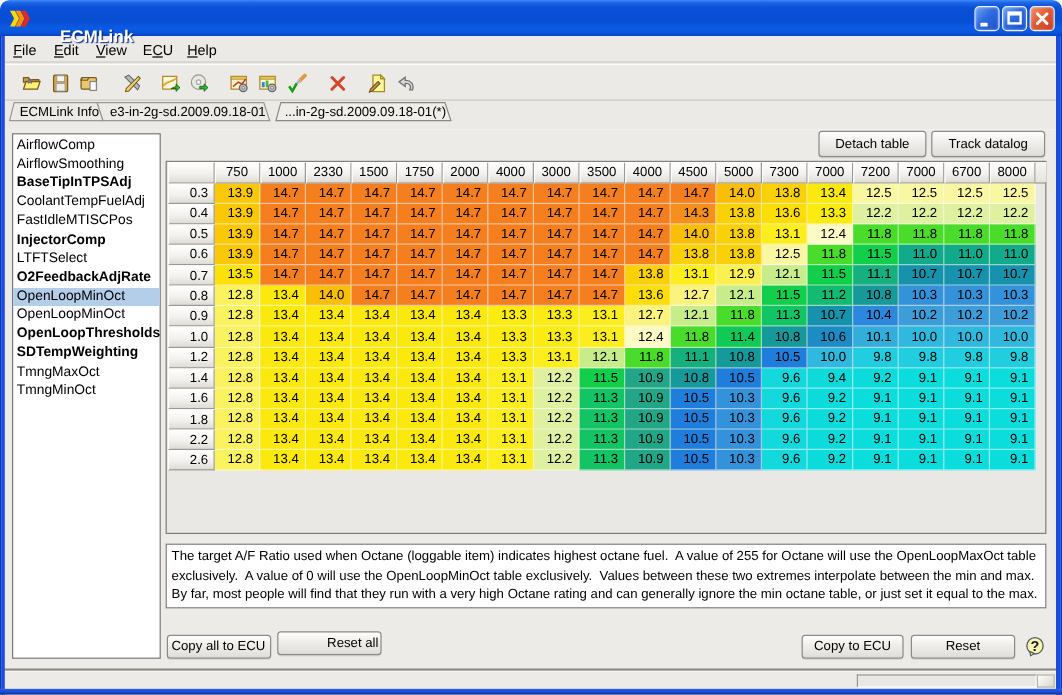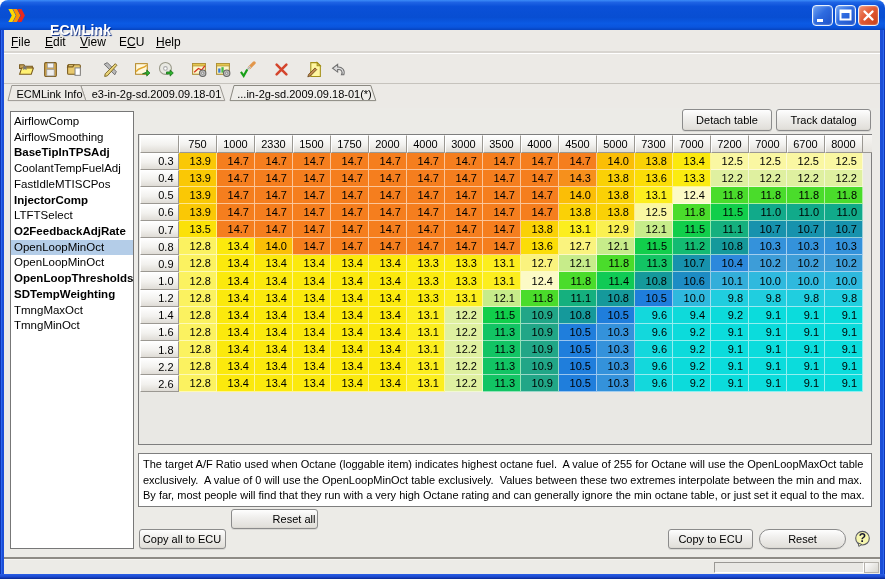--- a/index.html
+++ b/index.html
@@ -71,23 +71,23 @@
   text-align:center; }
 .grid th.rl { text-align:right; padding-right:4px; }
 .grid tr { height:17.15px; }
 .grid td { text-align:right; padding-right:4.5px; color:#000;
   border-right:1px solid rgba(255,255,255,.55); border-bottom:1px solid rgba(255,255,255,.55); }
 
 .dbox { position:absolute; left:134px; top:345px; width:734px; height:54px; background:#FFF;
   border:1px solid #7E7E7E; font-size:11px; line-height:15.6px; padding:3px 0 0 4px; color:#000; white-space:nowrap; }
 
 .bcall { left:134.5px; top:421px; width:87px; height:20px; line-height:18px; }
-.brall { left:227px; top:401px; width:87px; height:20px; line-height:18px;padding-left:39px; }
+.brall { left:227px; top:418px; width:87px; height:20px; line-height:18px;padding-left:39px; }
 .bcecu { left:664px; top:421px; width:85px; height:20px; line-height:18px; }
-.breset { left:755px; top:421px; width:87px; height:20px; line-height:18px;border-radius:10px; }
+.breset { left:755px; top:421px; width:87px; height:20px; line-height:18px; }
 .help { position:absolute; left:849px; top:421px; }
 
 
 .sline { position:absolute; left:0; right:0; top:557px; height:1.5px; background:#8E8B86; z-index:45; }
 .sline2 { position:absolute; left:0; right:0; top:558.5px; height:1px; background:#F5F4F1; z-index:45; }
 .status { position:absolute; left:4px; right:5px; top:559px; height:15px; background:#ECEBE7; z-index:44; }
 .spanel { position:absolute; left:710px; top:2.5px; width:150px; height:11.5px; background:#E9E8E4;
   border-top:1px solid #9A9894; border-left:1px solid #9A9894; border-bottom:1px solid #FFF; border-right:1px solid #FFF; }
 .sgrip { position:absolute; right:1px; top:2.5px; width:15px; height:11.5px;
   background:linear-gradient(135deg,#FDFDFD,#D8D6D0); border:1px solid #B5B2AC; }

